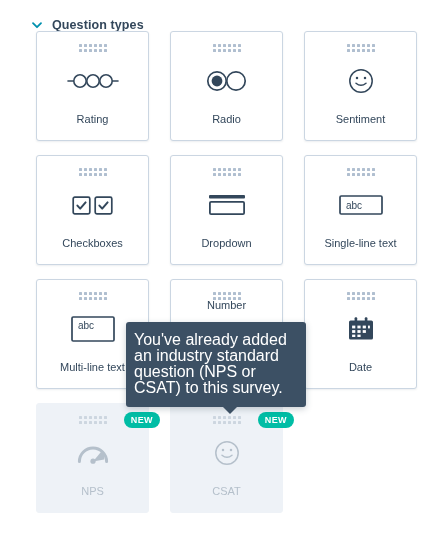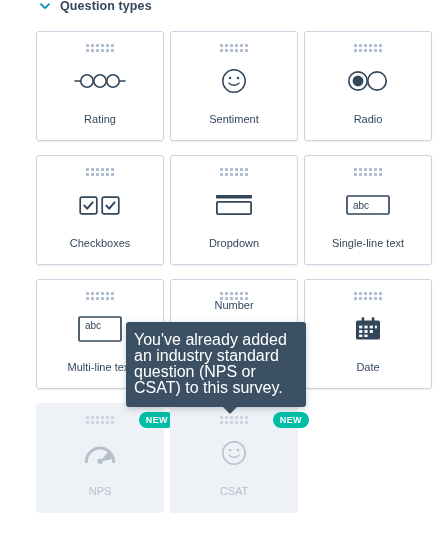--- a/index.html
+++ b/index.html
@@ -9,22 +9,22 @@
     font-family:"Liberation Sans", sans-serif;
     overflow:hidden;
     position:relative;
     -webkit-font-smoothing:antialiased;
   }
   
   .section-header{
     position:absolute;
     left:0;top:0;
     width:423px;height:31px;
-    display:flex;align-items:flex-start;
-    padding-left:39px;
+    display:flex;align-items:flex-end;
+    padding-left:31px;
     box-sizing:border-box;
   }
   .chev{
     width:12px;height:12px;
     margin-right:9px;
     flex:0 0 auto;
     display:block;
   }
   .section-title{
     font-size:12.5px;
@@ -38,21 +38,21 @@
     position:absolute;
     left:36px;top:31px;
     width:371px;
     display:grid;
     grid-template-columns:repeat(3,113px);
     column-gap:21px;
     row-gap:14px;
   }
   .card{
     position:relative;
-    width:128px;height:110px;
+    width:113px;height:110px;
     background:#ffffff;
     border:1px solid #cbd6e2;
     border-radius:3px;
     box-sizing:border-box;
     box-shadow:0 1px 2px rgba(65,86,108,.10);
     display:flex;
     flex-direction:column;
     align-items:center;
     cursor:pointer;
   }
@@ -174,53 +174,53 @@
         <i></i>
         <i></i>
         <i></i>
         <i></i>
         <i></i>
         <i></i>
         <i></i>
         <i></i>
     </div>
     <div class="icon-wrap">
+      <svg width="44" height="22" viewBox="0 0 44 22">
+        <circle cx="12" cy="11" r="9.2" fill="none" stroke="#33475b" stroke-width="1.7"></circle>
+        <circle cx="12" cy="11" r="5.4" fill="#33475b"></circle>
+        <circle cx="31" cy="11" r="9.2" fill="none" stroke="#33475b" stroke-width="1.7"></circle>
+      </svg>
+    </div>
+    <div class="card-label">Radio</div>
+  </div>
+
+  <div class="card">
+    <div class="drag">
+      <i></i>
+        <i></i>
+        <i></i>
+        <i></i>
+        <i></i>
+        <i></i>
+        <i></i>
+        <i></i>
+        <i></i>
+        <i></i>
+        <i></i>
+        <i></i>
+    </div>
+    <div class="icon-wrap">
       <svg width="26" height="26" viewBox="0 0 26 26">
         <circle cx="13" cy="13" r="11.2" fill="none" stroke="#33475b" stroke-width="1.5"></circle>
         <circle cx="9" cy="10" r="1.25" fill="#33475b"></circle>
         <circle cx="17" cy="10" r="1.25" fill="#33475b"></circle>
         <path d="M8 15.2 Q13 19.4 18 15.2" fill="none" stroke="#33475b" stroke-width="1.5" stroke-linecap="round"></path>
       </svg>
     </div>
     <div class="card-label">Sentiment</div>
-  </div>
-
-  <div class="card">
-    <div class="drag">
-      <i></i>
-        <i></i>
-        <i></i>
-        <i></i>
-        <i></i>
-        <i></i>
-        <i></i>
-        <i></i>
-        <i></i>
-        <i></i>
-        <i></i>
-        <i></i>
-    </div>
-    <div class="icon-wrap">
-      <svg width="44" height="22" viewBox="0 0 44 22">
-        <circle cx="12" cy="11" r="9.2" fill="none" stroke="#33475b" stroke-width="1.7"></circle>
-        <circle cx="12" cy="11" r="5.4" fill="#33475b"></circle>
-        <circle cx="31" cy="11" r="9.2" fill="none" stroke="#33475b" stroke-width="1.7"></circle>
-      </svg>
-    </div>
-    <div class="card-label">Radio</div>
   </div>
 
   <div class="card">
     <div class="drag">
       <i></i>
         <i></i>
         <i></i>
         <i></i>
         <i></i>
         <i></i>

